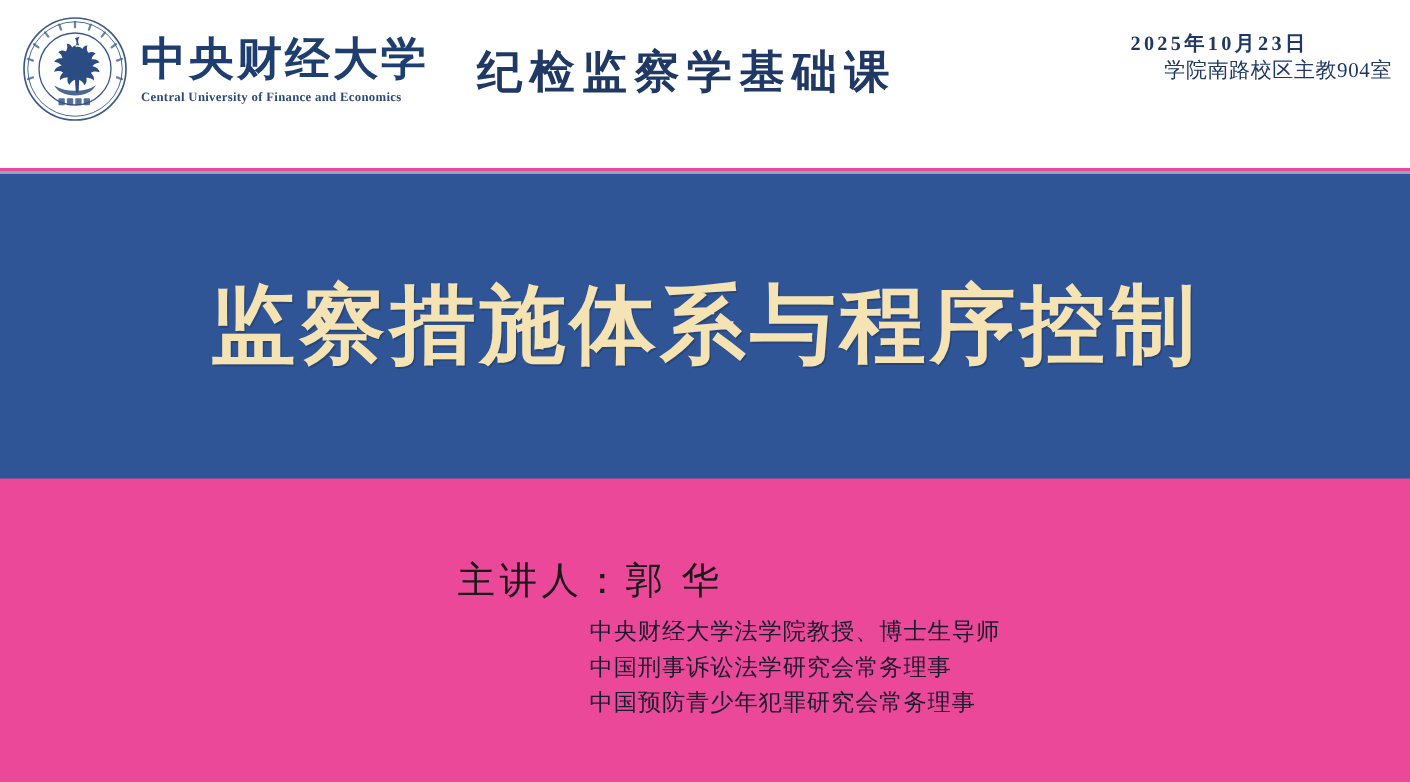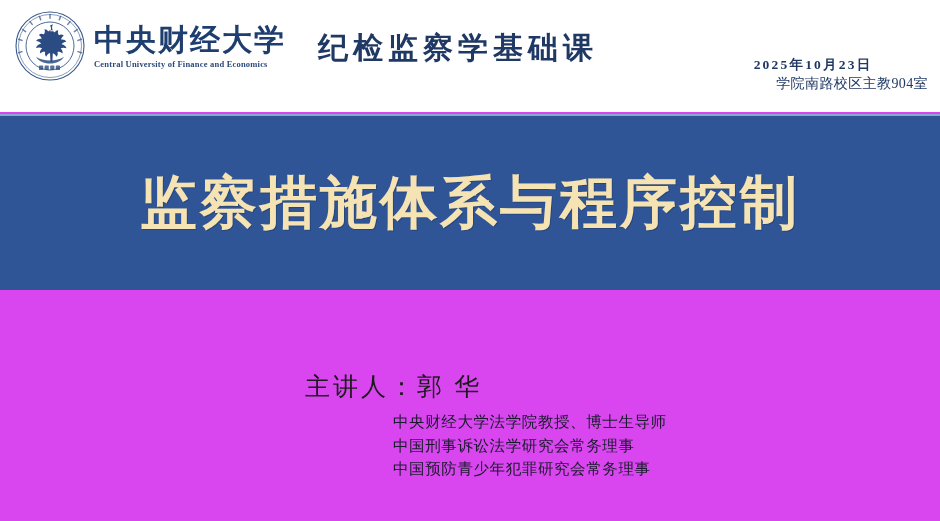--- a/index.html
+++ b/index.html
@@ -7,21 +7,21 @@
     padding: 0;
     background: #ffffff;
   }
   body {
     font-family: "Liberation Serif", "DejaVu Serif", serif;
   }
   #slide {
     position: relative;
     width: 940px;
     height: 521px;
-    background: #d946ef;
+    background: #ec4899;
     overflow: hidden;
   }
 
   
   #header {
     position: absolute;
     left: 0;
     top: 0;
     width: 940px;
     height: 112px;
@@ -91,21 +91,20 @@
     text-align: center;
     color: #1F3864;
   }
   #meta-date {
     font-family: "Liberation Serif", "DejaVu Serif", serif;
     font-size: 13.5px;
     font-weight: bold;
     letter-spacing: 2.2px;
     line-height: 1.35;
     white-space: nowrap;
-    margin-top: 36px;
   }
   #meta-time {
     font-family: "Liberation Serif", "DejaVu Serif", serif;
     font-size: 12.5px;
     font-weight: normal;
     letter-spacing: 0.3px;
     line-height: 1.5;
     white-space: nowrap;
   }
   #meta-venue {
@@ -125,21 +124,21 @@
     top: 114px;
     width: 940px;
     height: 2px;
     background: #8FA6CC;
   }
   #banner {
     position: absolute;
     left: 0;
     top: 116px;
     width: 940px;
-    height: 174px;
+    height: 203px;
     background: #2F5597;
     display: flex;
     align-items: center;
     justify-content: center;
   }
   #banner-title {
     font-family: "Liberation Serif", "DejaVu Serif", serif;
     font-size: 57px;
     font-weight: bold;
     color: #F5E3B3;

